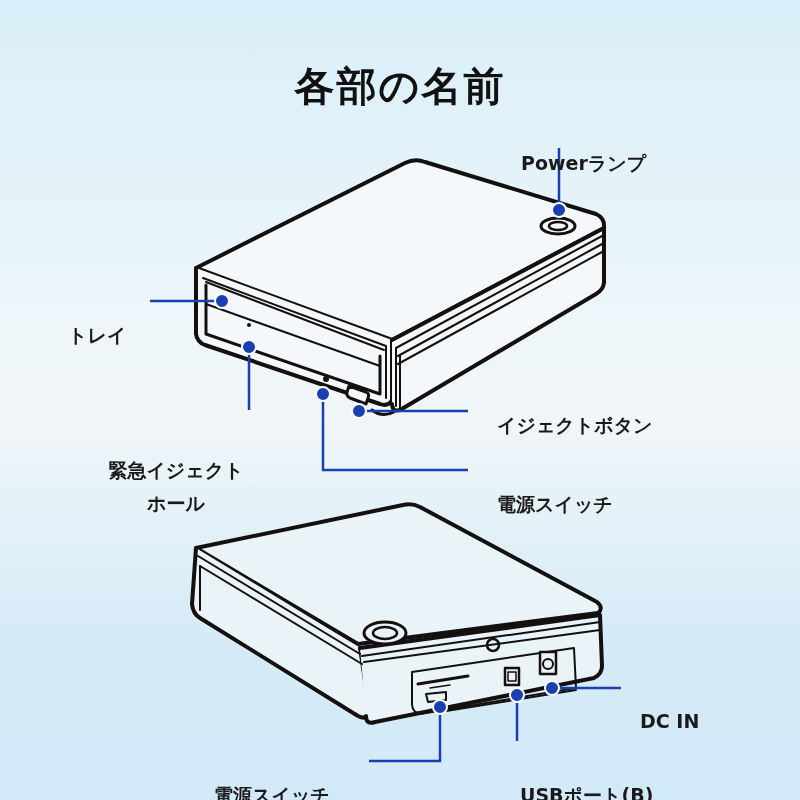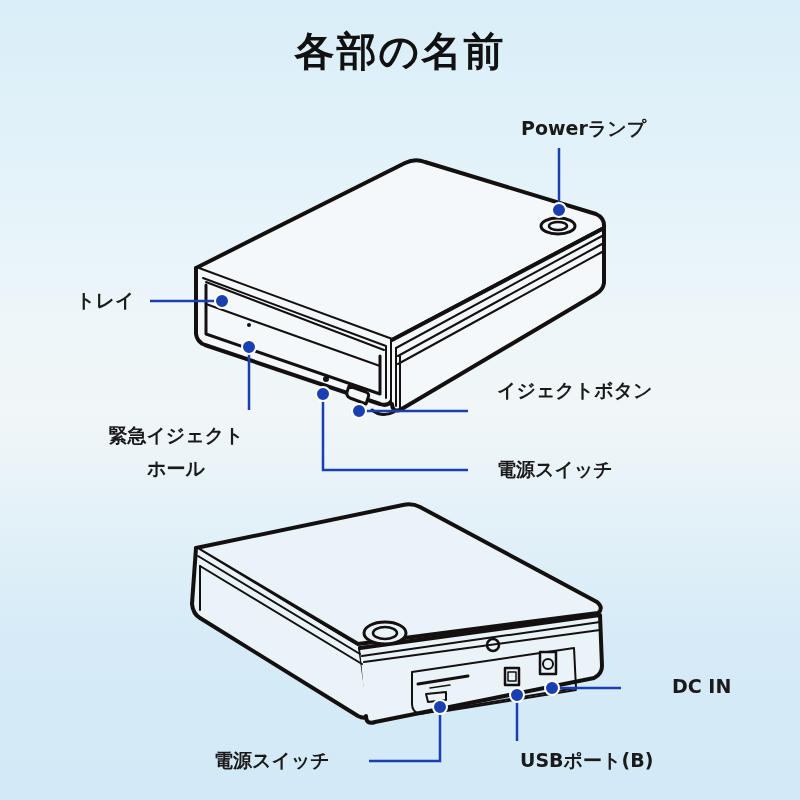--- a/index.html
+++ b/index.html
@@ -1,22 +1,22 @@
 <!DOCTYPE html>
 <html><head>
 <meta charset="utf-8">
 <style>
   html, body { margin:0; padding:0; }
   body { width:800px; height:800px; overflow:hidden; position:relative;
     font-family: "DejaVu Sans", "Liberation Sans", sans-serif;
     background: linear-gradient(180deg, #d9eef8 0%, #e3f2f9 20%, #eef6f9 42%, #f1f6f8 52%, #e6f2f8 62%, #d6ebf7 80%, #d2e9f7 100%);
   }
-  .title { position:absolute; left:0; width:800px; top:24px; text-align:center;
+  .title { position:absolute; left:0; width:800px; top:59px; text-align:center;
     font-size:40px; font-weight:bold; color:#111; letter-spacing:2px; }
-  .label { position:absolute; font-size:19px; font-weight:bold; color:#1a1a1a; white-space:nowrap; }
+  .label { position:absolute; font-size:19px; font-weight:bold; color:#1a1a1a; white-space:nowrap;margin-top:35px; }
   .label.center { text-align:center; }
   svg.art { position:absolute; left:0; top:0; }
 </style>
 </head>
 <body>
 
 <div class="title">各部の名前</div>
 
 <svg class="art" width="800" height="800" viewBox="0 0 800 800">
 
@@ -104,21 +104,21 @@
     <line x1="552" y1="688" x2="621" y2="688"></line>
     <circle cx="552" cy="688" r="7" stroke="#ffffff" stroke-width="2"></circle>
     <polyline points="440,708 440,761 369,761" fill="none"></polyline>
     <circle cx="440" cy="707" r="7" stroke="#ffffff" stroke-width="2"></circle>
     <line x1="517" y1="697" x2="517" y2="741"></line>
     <circle cx="517" cy="695" r="7" stroke="#ffffff" stroke-width="2"></circle>
   </g>
 </svg>
 
 <div class="label" style="left:521px; top:116px;">Powerランプ</div>
-<div class="label" style="left:76px; top:288px;">トレイ</div>
+<div class="label" style="left:68px; top:288px;">トレイ</div>
 <div class="label center" style="left:96px; top:423px; width:160px;">緊急イジェクト</div>
 <div class="label center" style="left:96px; top:456px; width:160px;">ホール</div>
 <div class="label" style="left:497px; top:378px;">イジェクトボタン</div>
 <div class="label" style="left:497px; top:457px;">電源スイッチ</div>
 
-<div class="label" style="left:672px; top:675px;">DC IN</div>
+<div class="label" style="left:640px; top:675px;">DC IN</div>
 <div class="label" style="left:214px; top:748px;">電源スイッチ</div>
 <div class="label" style="left:520px; top:748px;text-align:right;">USBポート(B)</div>
 
 </body></html>

